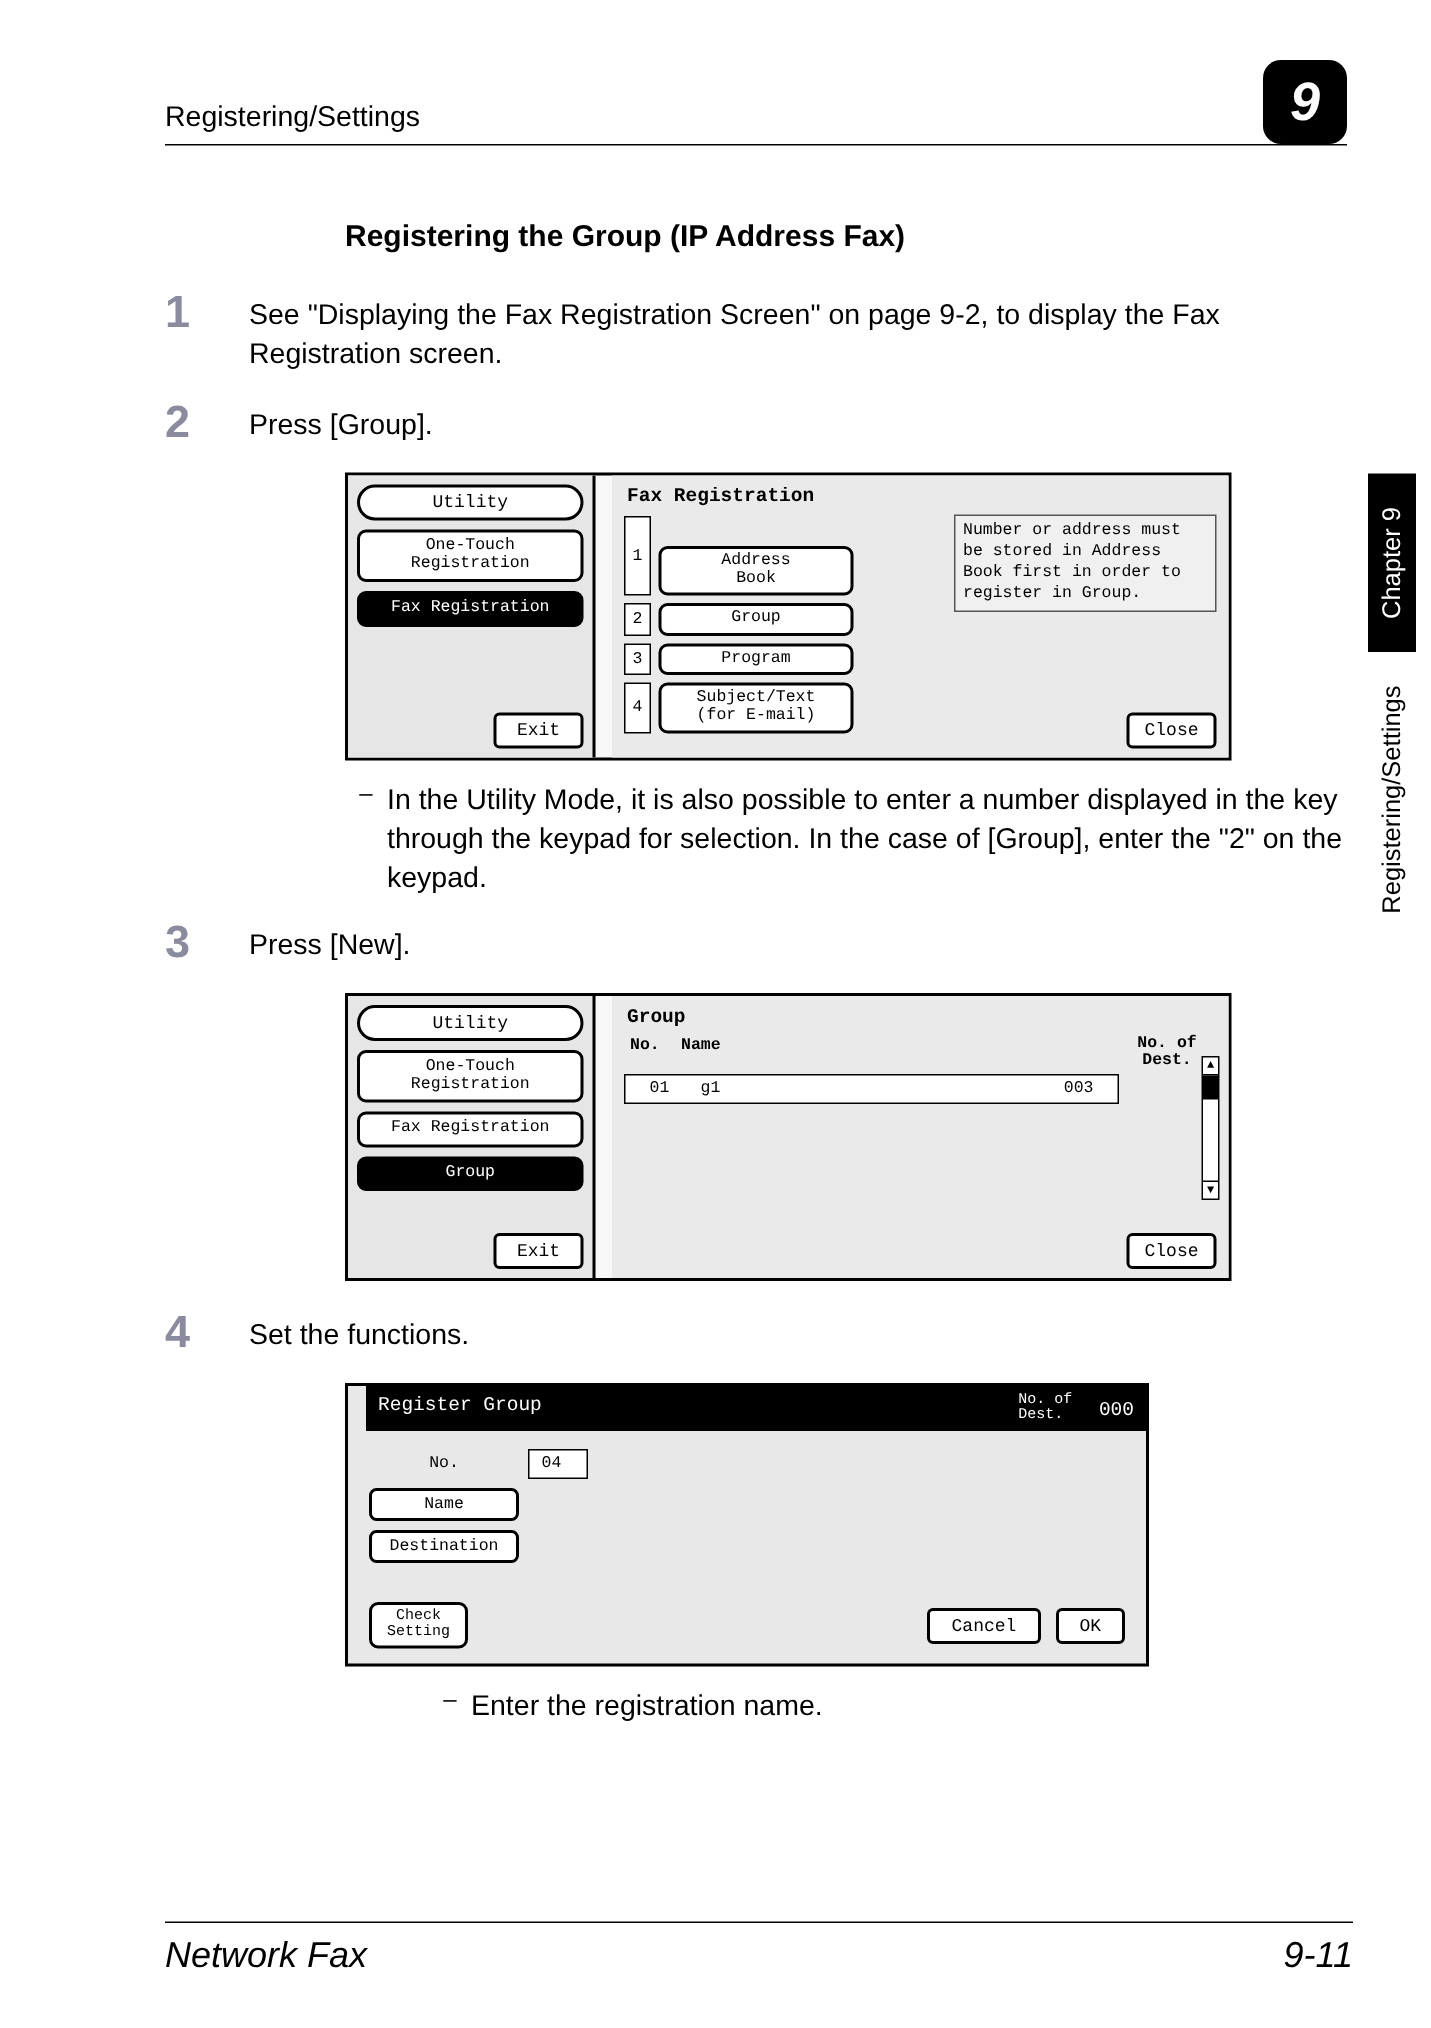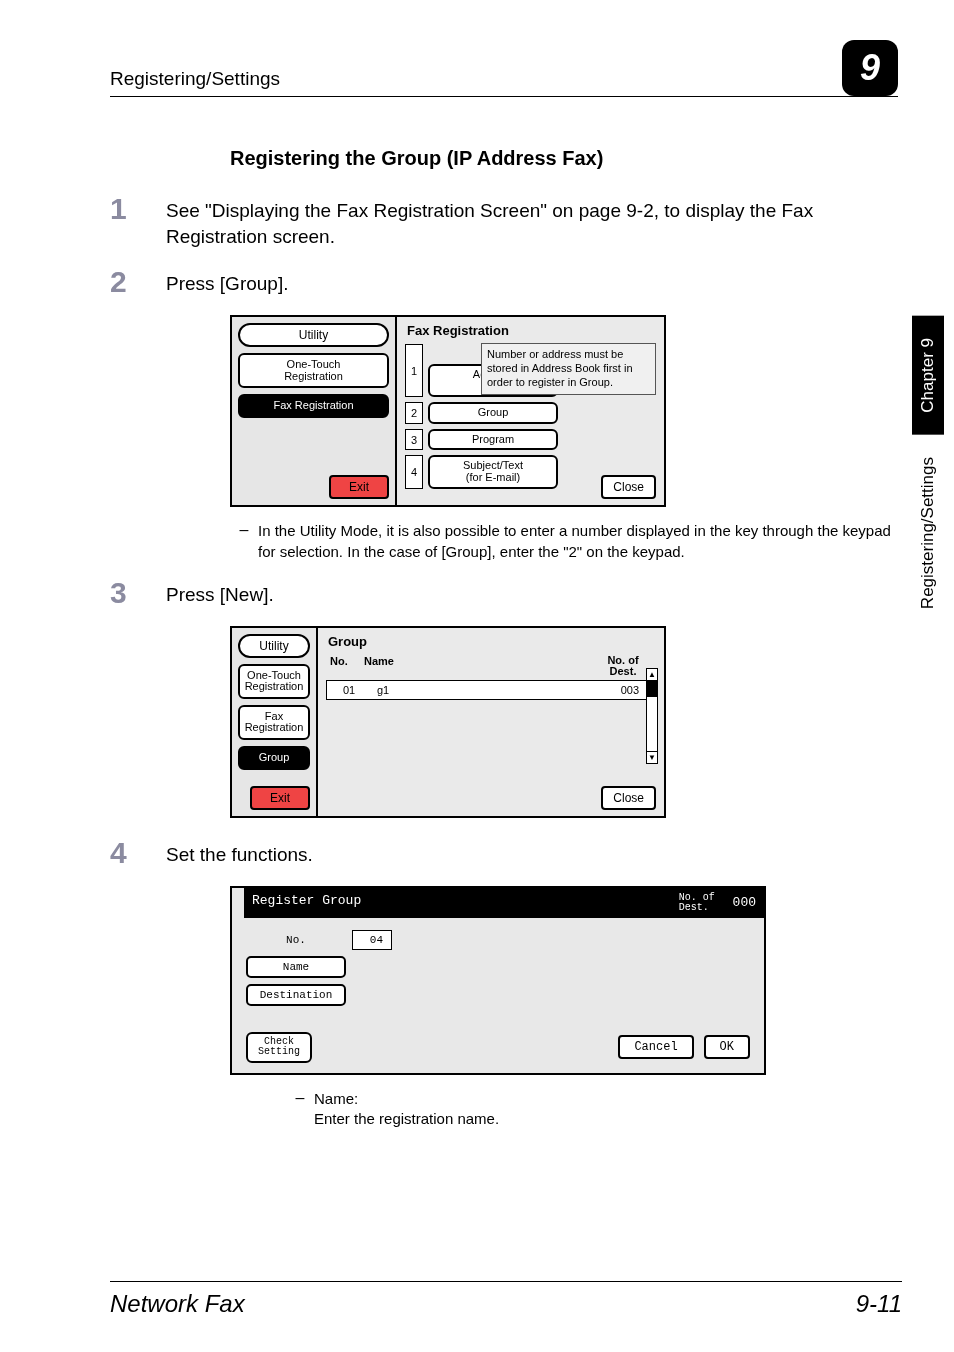--- a/index.html
+++ b/index.html
@@ -86,29 +86,30 @@
     flex: 1;
     font-size: 19px;
     line-height: 1.35;
     padding-top: 4px;
   }
   .dash-item {
     display: flex;
     margin: 12px 0 0 0;
   }
   .dash-item .dash { width: 28px; text-align: center; }
-  .dash-item .dbody { flex: 1; font-size: 15px; line-height: 1.35; }
+  .dash-item .dbody { flex: 1; font-size: 19px; line-height: 1.35; }
   .screenshot {
     margin: 10px 0 14px 120px;
-    width: 436px;
-    border: 2px solid #000;
-    display: flex;
-    font-family: Liberation Sans, sans-serif;
+    width: 591px;
+    border: 2px solid #000;
+    display: flex;
+    font-family: Liberation Mono, monospace;
     font-size: 12px;
     background: #f8f8f8;
+    gap: 11px;
   }
   .screenshot .sidebar {
     width: 165px;
     border-right: 2px solid #000;
     background: #e6e6e6;
     display: flex;
     flex-direction: column;
     padding: 6px 6px 6px 6px;
   }
   .screenshot .sidecap {
@@ -131,21 +132,21 @@
     font-size: 11px;
     line-height: 1.05;
   }
   .screenshot .sideitem.active {
     background: #000;
     color: #fff;
   }
   .screenshot .sidebar-spacer { flex: 1; }
   .screenshot .exitbtn {
     border: 2px solid #000;
-    background: #ef4444;
+    background: #ffffff;
     border-radius: 4px;
     text-align: center;
     padding: 3px 2px;
     font-size: 12px;
     width: 60px;
     align-self: flex-end;
   }
   .screenshot .main {
     flex: 1;
     padding: 6px 8px;
@@ -297,21 +298,21 @@
     text-align: center;
     font-size: 11px;
     margin-right: 6px;
   }
   .screenshot3 .fldval {
     border: 1px solid #000;
     background: #fff;
     padding: 3px 8px;
     font-size: 11px;
     min-width: 40px;
-    text-align: right;
+    text-align: left;
   }
   .screenshot3 .footer3 {
     position: absolute;
     bottom: 10px;
     left: 14px;
     right: 14px;
     display: flex;
     justify-content: space-between;
     align-items: center;
   }
@@ -490,21 +491,20 @@
           <div class="btn3">OK</div>
         </div>
       </div>
     </div>
   </div>
 
   <div class="sub-indent">
     <div class="dash-item" style="margin:0;">
       <div class="dash">–</div>
       <div class="dbody">
-        <div>Name:</div>
         <div>Enter the registration name.</div>
       </div>
     </div>
   </div>
 
   <div class="footer-row">
     <div>Network Fax</div>
     <div>9-11</div>
   </div>
 

